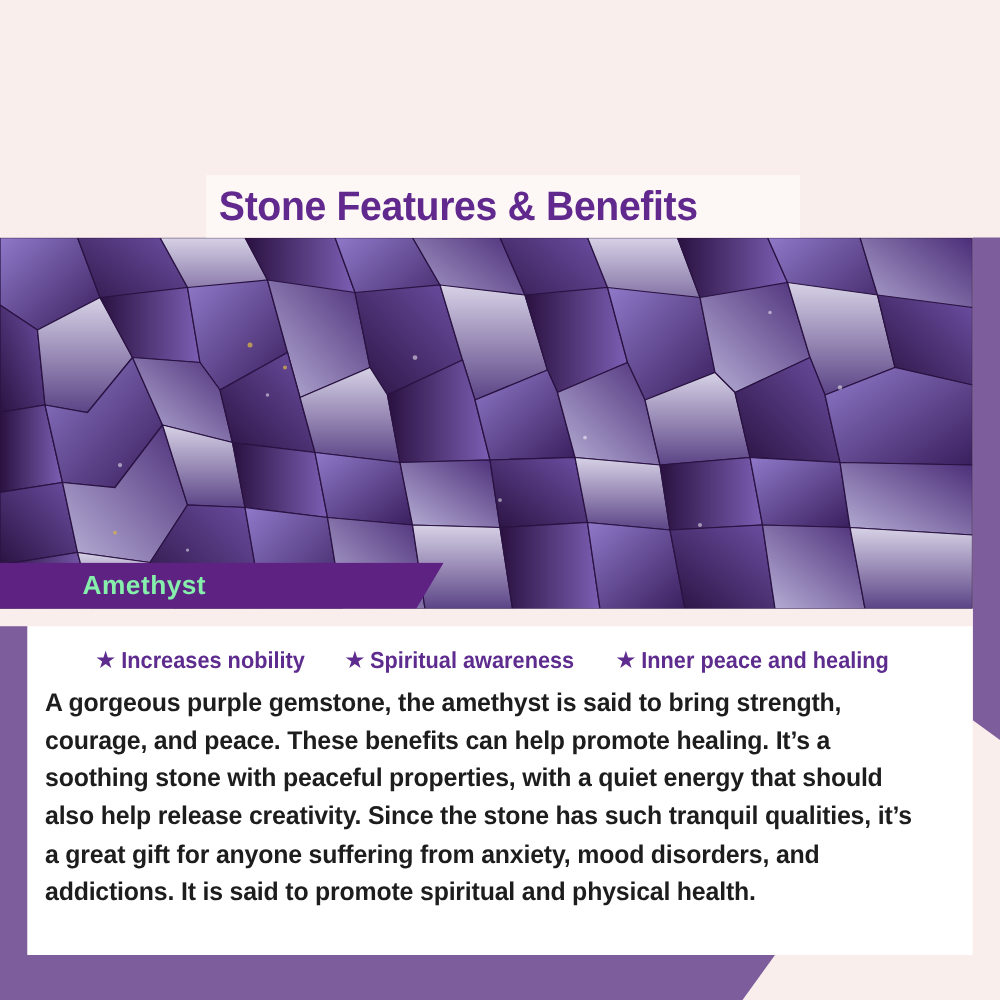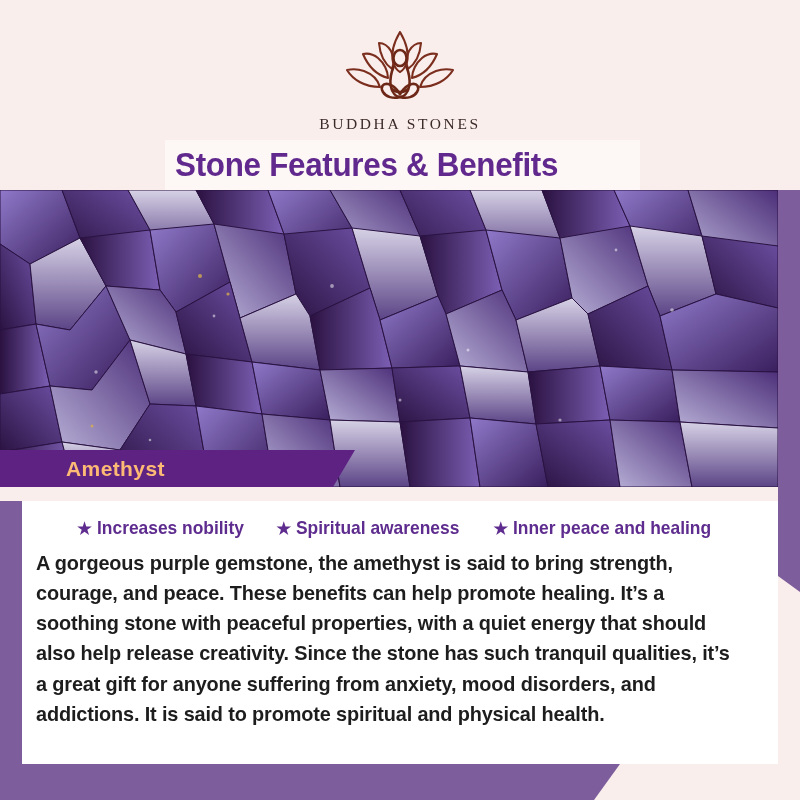--- a/index.html
+++ b/index.html
@@ -147,21 +147,21 @@
     height: 37px;
     background: #5e2283;
     -webkit-clip-path: polygon(0 0, 100% 0, calc(100% - 22px) 100%, 0 100%);
     clip-path: polygon(0 0, 100% 0, calc(100% - 22px) 100%, 0 100%);
     display: flex;
     align-items: center;
     z-index: 3;
   }
   .stone-label-text {
     margin-left: 66px;
-    color: #fdba74;
+    color: #86efac;
     font-size: 21px;
     font-weight: bold;
     letter-spacing: 0.4px;
   }
 
   
   .gap-strip {
     position: absolute;
     top: 487px;
     left: 0;
@@ -225,52 +225,20 @@
 <div id="poster">
 
   <div class="frame-top"></div>
   <div class="frame-right"></div>
   <div class="frame-bottom"></div>
   <div class="frame-left"></div>
 
   <div class="header">
     <div class="header-inner"></div>
 
-    <div class="logo-wrap">
-      <svg class="logo-mark" viewBox="0 0 122 86">
-        <g fill="none" stroke="#7b2e1e" stroke-width="2.1" stroke-linecap="round" stroke-linejoin="round">
-
-          <path d="M61 6 C54 18 52 28 54 36 C56 42 59 45 61 46 C63 45 66 42 68 36 C70 28 68 18 61 6 Z"></path>
-
-          <path d="M40 17 C41 29 46 38 53 43 C55 38 55 31 52 25 C49 20 45 17 40 17 Z"></path>
-
-          <path d="M82 17 C81 29 76 38 69 43 C67 38 67 31 70 25 C73 20 77 17 82 17 Z"></path>
-
-          <path d="M24 28 C29 40 38 49 49 52 C49 45 45 37 39 32 C34 28 29 27 24 28 Z"></path>
-
-          <path d="M98 28 C93 40 84 49 73 52 C73 45 77 37 83 32 C88 28 93 27 98 28 Z"></path>
-
-          <path d="M8 44 C14 54 26 61 41 61 C39 54 33 48 25 45 C19 43 13 43 8 44 Z"></path>
-
-          <path d="M114 44 C108 54 96 61 81 61 C83 54 89 48 97 45 C103 43 109 43 114 44 Z"></path>
-        </g>
-        <g fill="none" stroke="#6d2717" stroke-width="2.6" stroke-linecap="round" stroke-linejoin="round">
-
-          <ellipse cx="61" cy="32" rx="6.6" ry="8"></ellipse>
-
-          <path d="M54.5 41 C52 47 51 53 51.5 59 C53 67 57 71 61 71 C65 71 69 67 70.5 59 C71 53 70 47 67.5 41"></path>
-
-          <path d="M61 71 C54 73 47 71 44 66 C41 61 44 57 49 58 C54 59 58 63 61 68"></path>
-          <path d="M61 71 C68 73 75 71 78 66 C81 61 78 57 73 58 C68 59 64 63 61 68"></path>
-
-          <path d="M53 63 C57 67 65 67 69 63"></path>
-        </g>
-      </svg>
-      <span class="logo-word">BUDDHA STONES</span>
-    </div>
 
     <div class="title-band">
       <span class="title-text">Stone Features &amp; Benefits</span>
     </div>
   </div>
 
   <div class="photo">
     <svg viewBox="0 0 778 297" preserveAspectRatio="none">
       <defs>
         <linearGradient id="gA" x1="0" y1="0" x2="1" y2="1">

